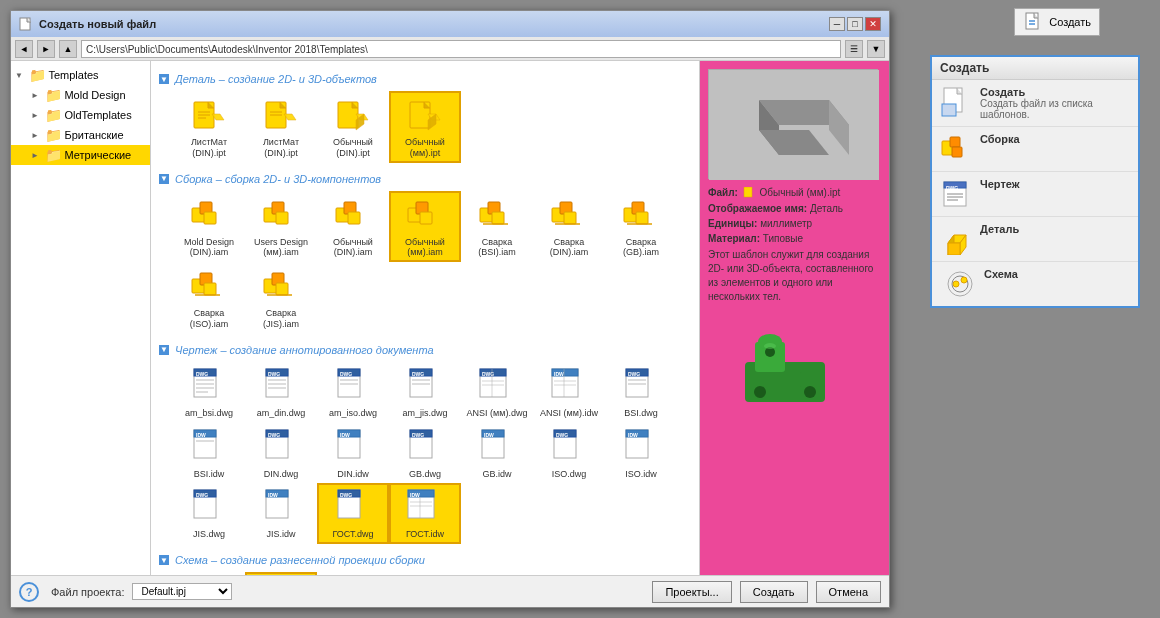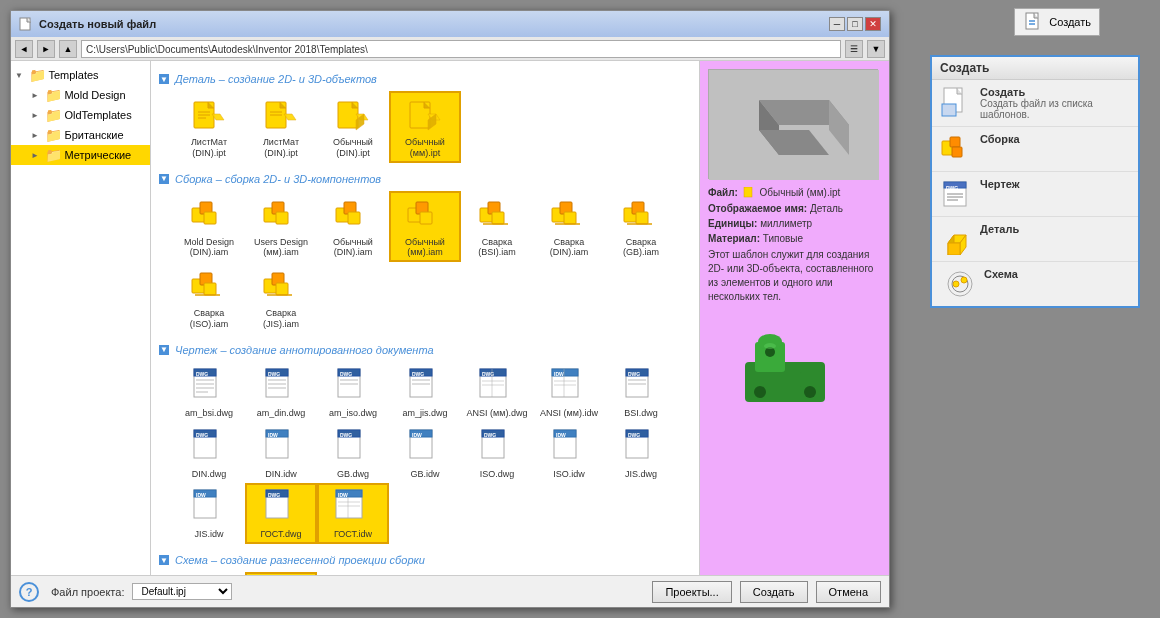--- a/index.html
+++ b/index.html
@@ -247,21 +247,21 @@
     .file-icon .icon-label {
       font-size: 9px;
       text-align: center;
       color: #333;
       line-height: 1.2;
     }
 
     
     .preview-panel {
       width: 190px;
-      background: #f0abfc;
+      background: #ec4899;
       border-left: 1px solid #ccc;
       padding: 8px;
       display: flex;
       flex-direction: column;
     }
     .preview-image {
       width: 170px;
       height: 110px;
       background: #c8c8c8;
       border: 1px solid #aaa;
@@ -731,20 +731,31 @@
               <svg width="38" height="38" viewBox="0 0 38 38">
                 <rect x="4" y="2" width="22" height="28" fill="white" stroke="#aaa" stroke-width="1"></rect>
                 <rect x="4" y="2" width="22" height="7" fill="#3060a0" stroke="#2050a0" stroke-width="1"></rect>
                 <text x="6" y="9" font-size="5" fill="white" font-weight="bold">DWG</text>
                 <rect x="6" y="12" width="18" height="2" fill="#ddd"></rect>
                 <rect x="6" y="16" width="18" height="2" fill="#ddd"></rect>
               </svg>
             </div>
             <span class="icon-label">BSI.dwg</span>
           </div>
+          <div class="file-icon">
+            <div class="icon-img">
+              <svg width="38" height="38" viewBox="0 0 38 38">
+                <rect x="4" y="2" width="22" height="28" fill="white" stroke="#aaa" stroke-width="1"></rect>
+                <rect x="4" y="2" width="22" height="7" fill="#4080c0" stroke="#3070b0" stroke-width="1"></rect>
+                <text x="6" y="9" font-size="5" fill="white" font-weight="bold">IDW</text>
+                <rect x="6" y="12" width="18" height="2" fill="#ddd"></rect>
+              </svg>
+            </div>
+            <span class="icon-label">BSI.idw</span>
+          </div>
 
           <div class="file-icon">
             <div class="icon-img">
               <svg width="38" height="38" viewBox="0 0 38 38">
                 <rect x="4" y="2" width="22" height="28" fill="white" stroke="#aaa" stroke-width="1"></rect>
                 <rect x="4" y="2" width="22" height="7" fill="#3060a0" stroke="#2050a0" stroke-width="1"></rect>
                 <text x="6" y="9" font-size="5" fill="white" font-weight="bold">DWG</text>
               </svg>
             </div>
             <span class="icon-label">DIN.dwg</span>

